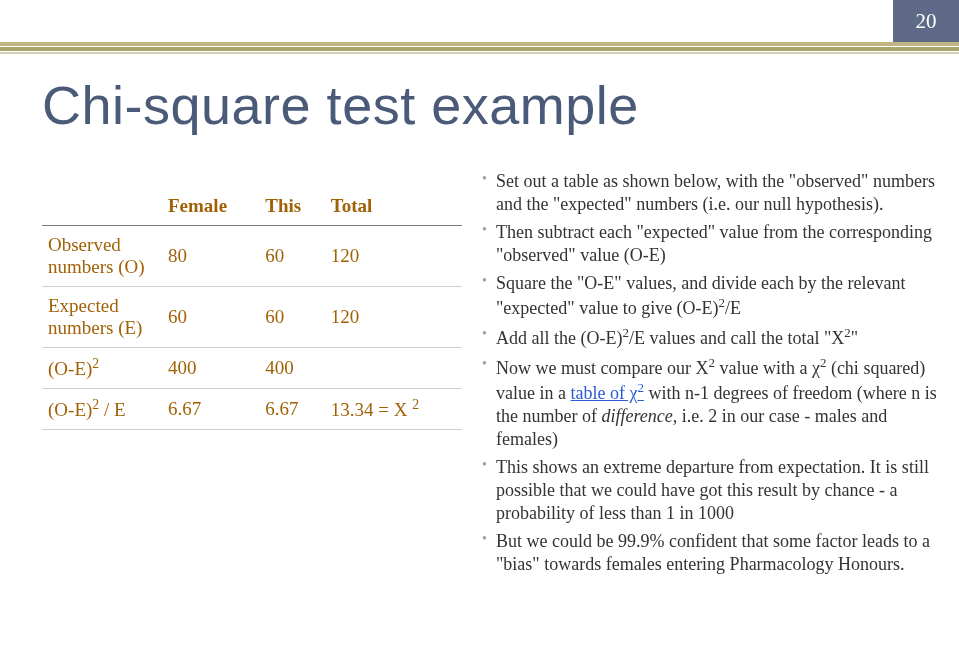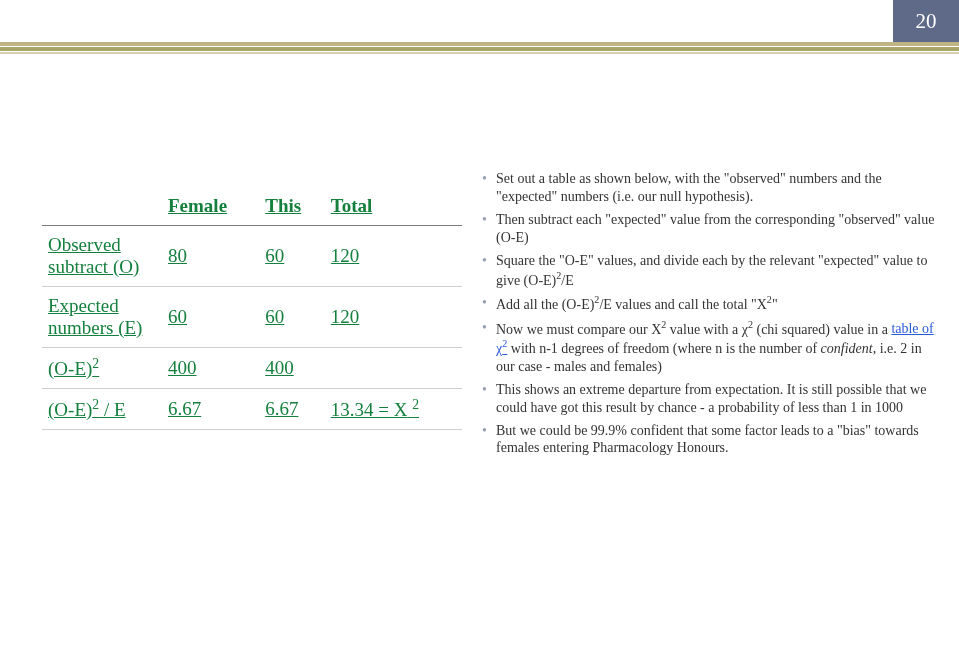--- a/index.html
+++ b/index.html
@@ -20,65 +20,66 @@
     position: absolute; top: 74px; left: 42px;
     font-family: "Trebuchet MS", "Lucida Sans Unicode", sans-serif;
     font-size: 54px; color: #4a5a78; font-weight: 400; letter-spacing: 0.5px;
   }
 
   .columns { position: absolute; top: 170px; left: 42px; right: 20px; bottom: 16px; display: flex; }
   .left { width: 420px; display: flex; flex-direction: column; justify-content: center; }
   .right { flex: 1; padding-left: 20px; font-family: Georgia, 'Times New Roman', serif; }
 
   
-  table { border-collapse: collapse; width: 100%; font-family: Georgia, serif; font-size: 19px; color: #15803d; text-decoration: underline; }
+  table { border-collapse: collapse; width: 100%; font-family: Georgia, serif; font-size: 19px; color: #a16207; }
   thead th { font-weight: 700; text-align: left; padding: 8px 6px; border-bottom: 1.5px solid #7a7a7a; }
   thead th:first-child { width: 120px; }
   tbody td { padding: 8px 6px; border-bottom: 1px solid #cfcfcf; vertical-align: middle; }
   tbody tr:nth-child(even) td { background: #fff; }
   tbody td:first-child { font-weight: 400; }
   .sup { font-size: 0.7em; vertical-align: super; line-height: 0; }
 
   
-  ul.bul { list-style: none; font-size: 14px; line-height: 1.28; color: #333; }
+  ul.bul { list-style: none; font-size: 18px; line-height: 1.28; color: #333; }
   ul.bul > li { position: relative; padding-left: 14px; margin-bottom: 5px; }
   ul.bul > li::before {
     content: "•"; position: absolute; left: 0; top: 0; color: #9aa0b4; font-size: 14px;
   }
   a.link { color: #2a5bd7; text-decoration: underline; }
   .ital { font-style: italic; }
   sup { font-size: 0.72em; }
 </style>
 </head>
 <body>
 <div class="slide">
 
   <div class="pageno">20</div>
 
   <div class="topbars">
     <div class="bar gold"></div>
     <div class="bar olive"></div>
     <div class="bar sand"></div>
   </div>
 
+  <h1 class="title">Chi-square test example</h1>
 
   <div class="columns">
     <div class="left">
       <table>
         <thead>
           <tr>
             <th></th>
             <th>Female</th>
             <th>This</th>
             <th>Total</th>
           </tr>
         </thead>
         <tbody>
           <tr>
-            <td>Observed subtract (O)</td>
+            <td>Observed numbers (O)</td>
             <td>80</td>
             <td>60</td>
             <td>120</td>
           </tr>
           <tr>
             <td>Expected numbers (E)</td>
             <td>60</td>
             <td>60</td>
             <td>120</td>
           </tr>
@@ -109,20 +110,20 @@
       <ul class="bul">
         <li>Set out a table as shown below, with the "observed" numbers and the "expected" numbers (i.e. our null hypothesis).</li>
         <li>Then subtract each "expected" value from the corresponding "observed" value (O-E)</li>
         <li>
           <span>Square the "O-E" values, and divide each by the relevant "expected" value to give (O-E)</span><sup>2</sup><span>/E</span>
         </li>
         <li>
           <span>Add all the (O-E)</span><sup>2</sup><span>/E values and call the total "X</span><sup>2</sup><span>"</span>
         </li>
         <li>
-          <span>Now we must compare our X</span><sup>2</sup><span> value with a χ</span><sup>2</sup><span> (chi squared) value in a </span><a href="#" class="link"><span>table of χ</span><sup>2</sup></a><span> with n-1 degrees of freedom (where n is the number of </span><span class="ital">confident</span><span>, i.e. 2 in our case - males and females)</span>
+          <span>Now we must compare our X</span><sup>2</sup><span> value with a χ</span><sup>2</sup><span> (chi squared) value in a </span><a href="#" class="link"><span>table of χ</span><sup>2</sup></a><span> with n-1 degrees of freedom (where n is the number of </span><span class="ital">difference</span><span>, i.e. 2 in our case - males and females)</span>
         </li>
         <li>This shows an extreme departure from expectation. It is still possible that we could have got this result by chance - a probability of less than 1 in 1000</li>
         <li>But we could be 99.9% confident that some factor leads to a "bias" towards females entering Pharmacology Honours.</li>
       </ul>
     </div>
   </div>
 </div>
 
 </body></html>

